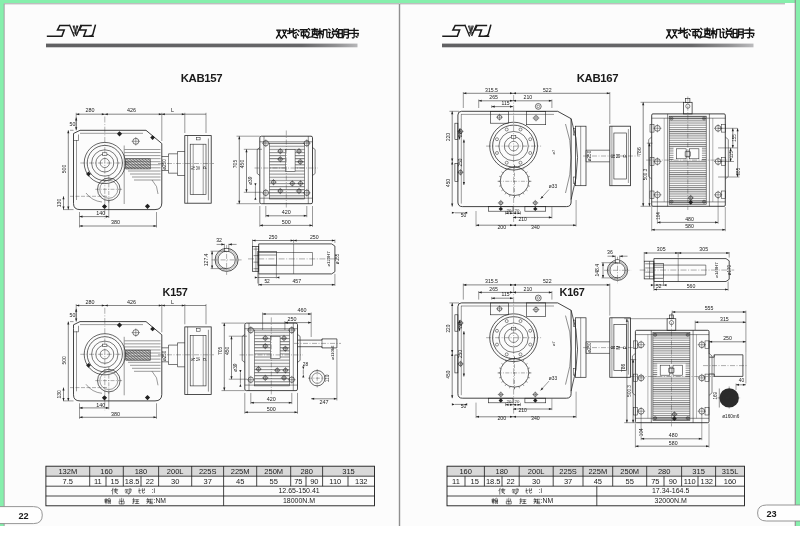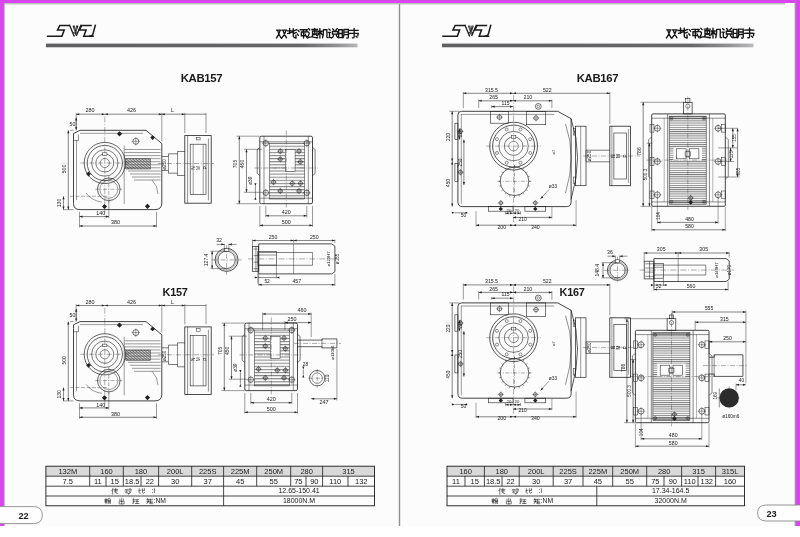--- a/index.html
+++ b/index.html
@@ -1,14 +1,14 @@
 <!DOCTYPE html>
 <html><head><meta charset="utf-8"><style>
 html,body{margin:0;padding:0;background:#ffffff;}
-#pg{position:relative;width:800px;height:526px;overflow:hidden;background:#d946ef;}
+#pg{position:relative;width:800px;height:526px;overflow:hidden;background:#86efac;}
 svg text{font-family:"Liberation Sans",sans-serif;}
 </style></head><body>
 <div id="pg">
 <svg width="800" height="537" viewBox="0 0 800 537">
 <defs>
         <linearGradient id="barL" x1="0" y1="0" x2="1" y2="0">
           <stop offset="0" stop-color="#606062"></stop>
           <stop offset="0.82" stop-color="#666668"></stop>
           <stop offset="0.93" stop-color="#8f8f91"></stop>
           <stop offset="1" stop-color="#b7b7b9"></stop>

